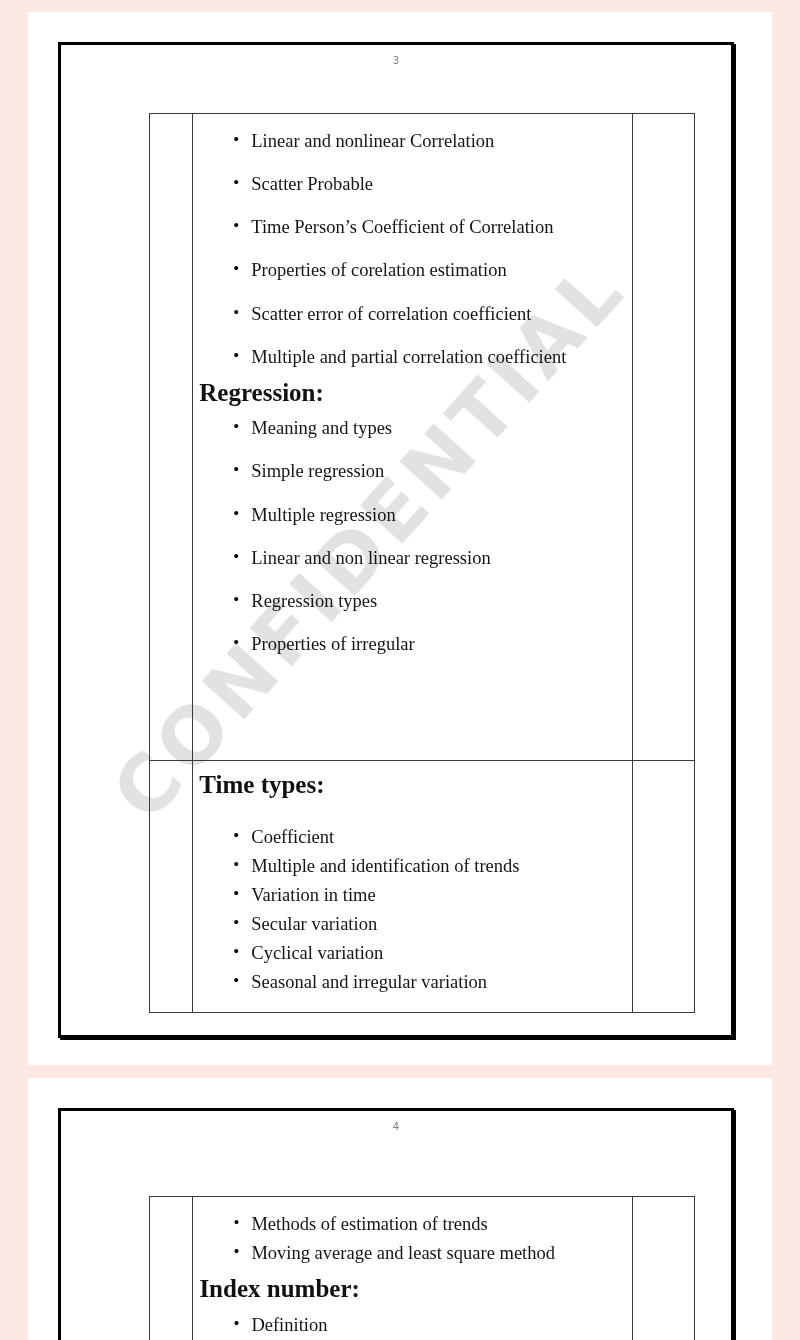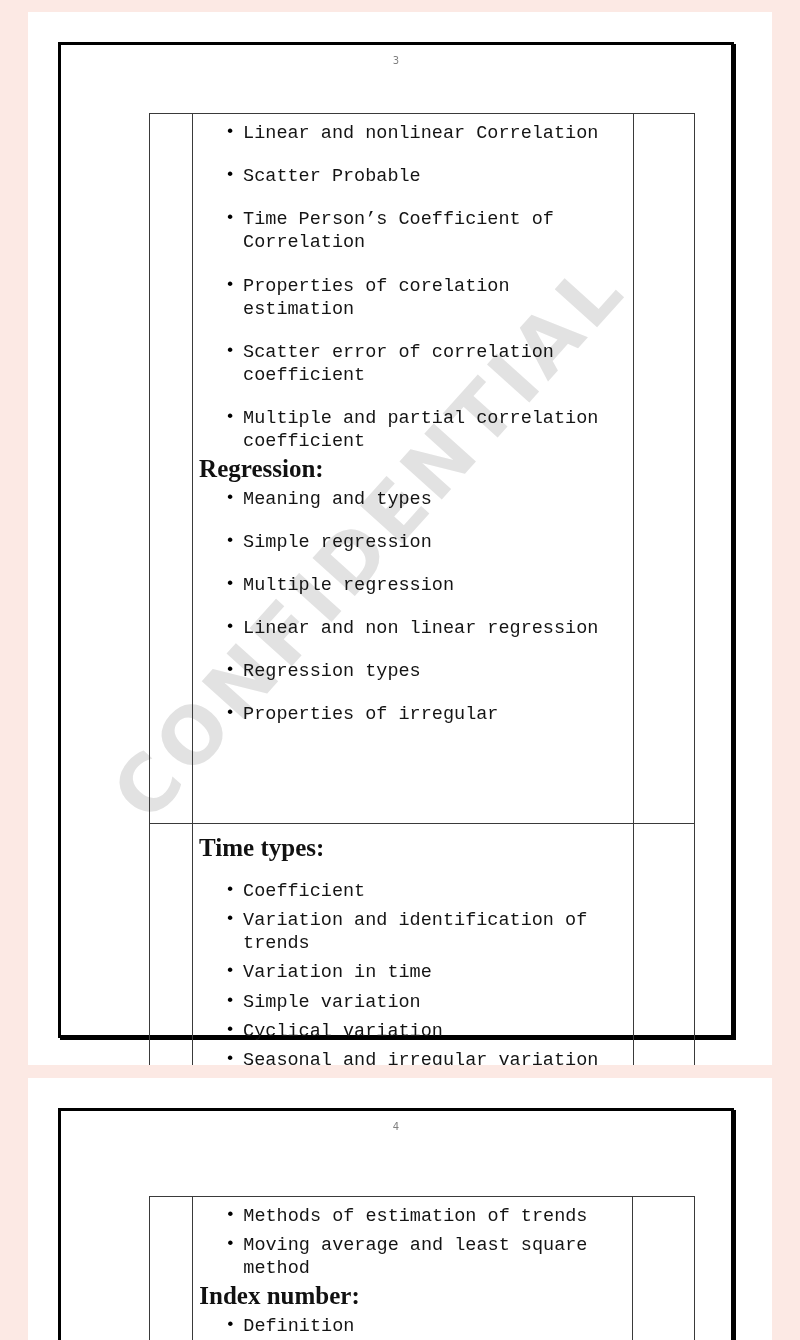--- a/index.html
+++ b/index.html
@@ -94,23 +94,22 @@
   .topic-heading {
     font-size: 25px;
     font-weight: bold;
     color: #111;
     margin: 0 0 2px 2px;
     line-height: 1.3;
   }
 
   ul.topic-list {
     list-style: none;
-    margin: 0;
+    margin: 8px;
     padding: 0;
-    font-family: Liberation Mono, monospace;
   }
   ul.topic-list > li {
     position: relative;
     font-size: 18.5px;
     color: #141414;
     line-height: 1.25;
     padding-left: 46px;
   }
   ul.topic-list > li::before {
     content: "\2022";
@@ -186,23 +185,23 @@
 
 
         <tr>
           <td></td>
           <td>
             <div class="cell-body">
               <div class="topic-heading">Time types:</div>
               <div class="spacer-mid"></div>
               <ul class="topic-list tight">
                 <li>Coefficient</li>
-                <li>Variation and identification of trends</li>
+                <li>Multiple and identification of trends</li>
                 <li>Variation in time</li>
-                <li>Simple variation</li>
+                <li>Secular variation</li>
                 <li>Cyclical variation</li>
                 <li>Seasonal and irregular variation</li>
               </ul>
             </div>
           </td>
           <td></td>
         </tr>
       </tbody>
     </table>
   </div>

